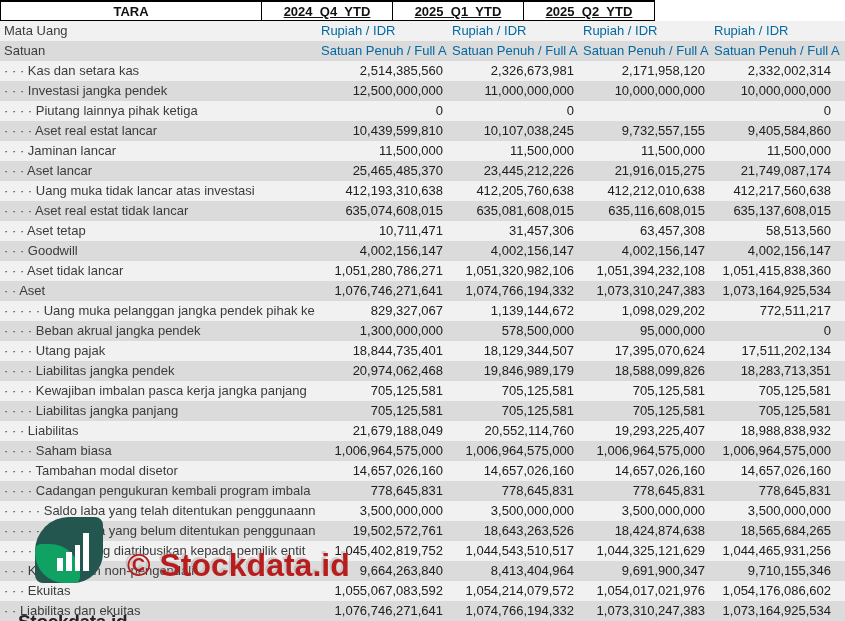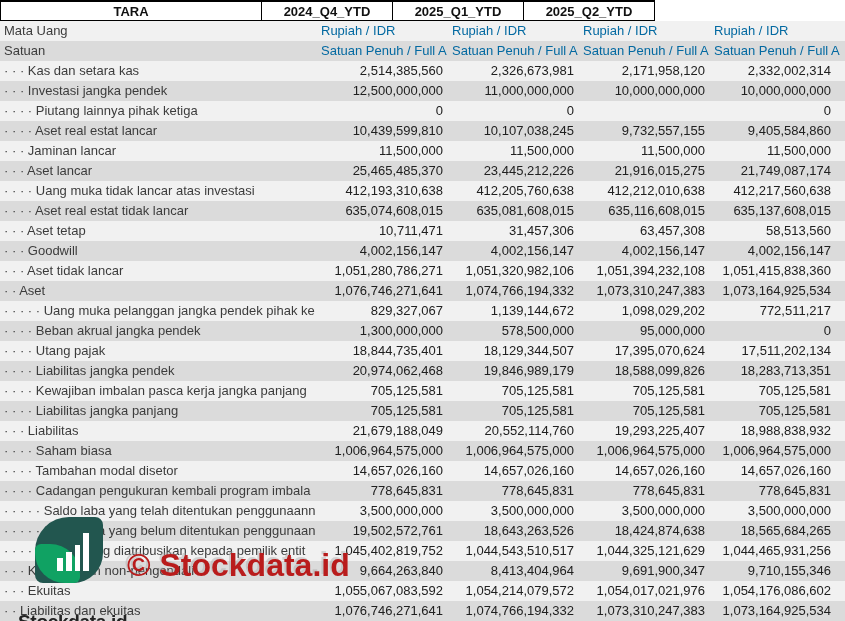--- a/index.html
+++ b/index.html
@@ -14,21 +14,21 @@
   .header-row{
     display:flex;height:21px;box-sizing:border-box;background:#ffffff;
   }
   .hcell{
     box-sizing:border-box;height:21px;
     border-top:2px solid #000;border-bottom:1px solid #000;border-right:1px solid #000;
     display:flex;align-items:center;justify-content:center;
     font-size:13px;font-weight:bold;color:#111;white-space:nowrap;overflow:hidden;
   }
   .hcell.c0{width:262px;border-left:1px solid #000;}
-  .hcell.c1,.hcell.c2,.hcell.c3{width:131px;}
+  .hcell.c1,.hcell.c2,.hcell.c3{width:131px;text-decoration:underline;}
   .hcell.c4{width:134px;margin-top:24px;}
   
   #rows-container{position:absolute;top:21px;left:0;width:845px;}
   .row{display:flex;height:20px;line-height:20px;font-size:13px;}
   .row.light{background:#f1f1f1;}
   .row.dark{background:#dbdbdb;}
   .cell{box-sizing:border-box;height:20px;}
   .cell.label{
     width:318px;padding-left:4px;color:#3c3c3c;
     white-space:nowrap;overflow:hidden;

